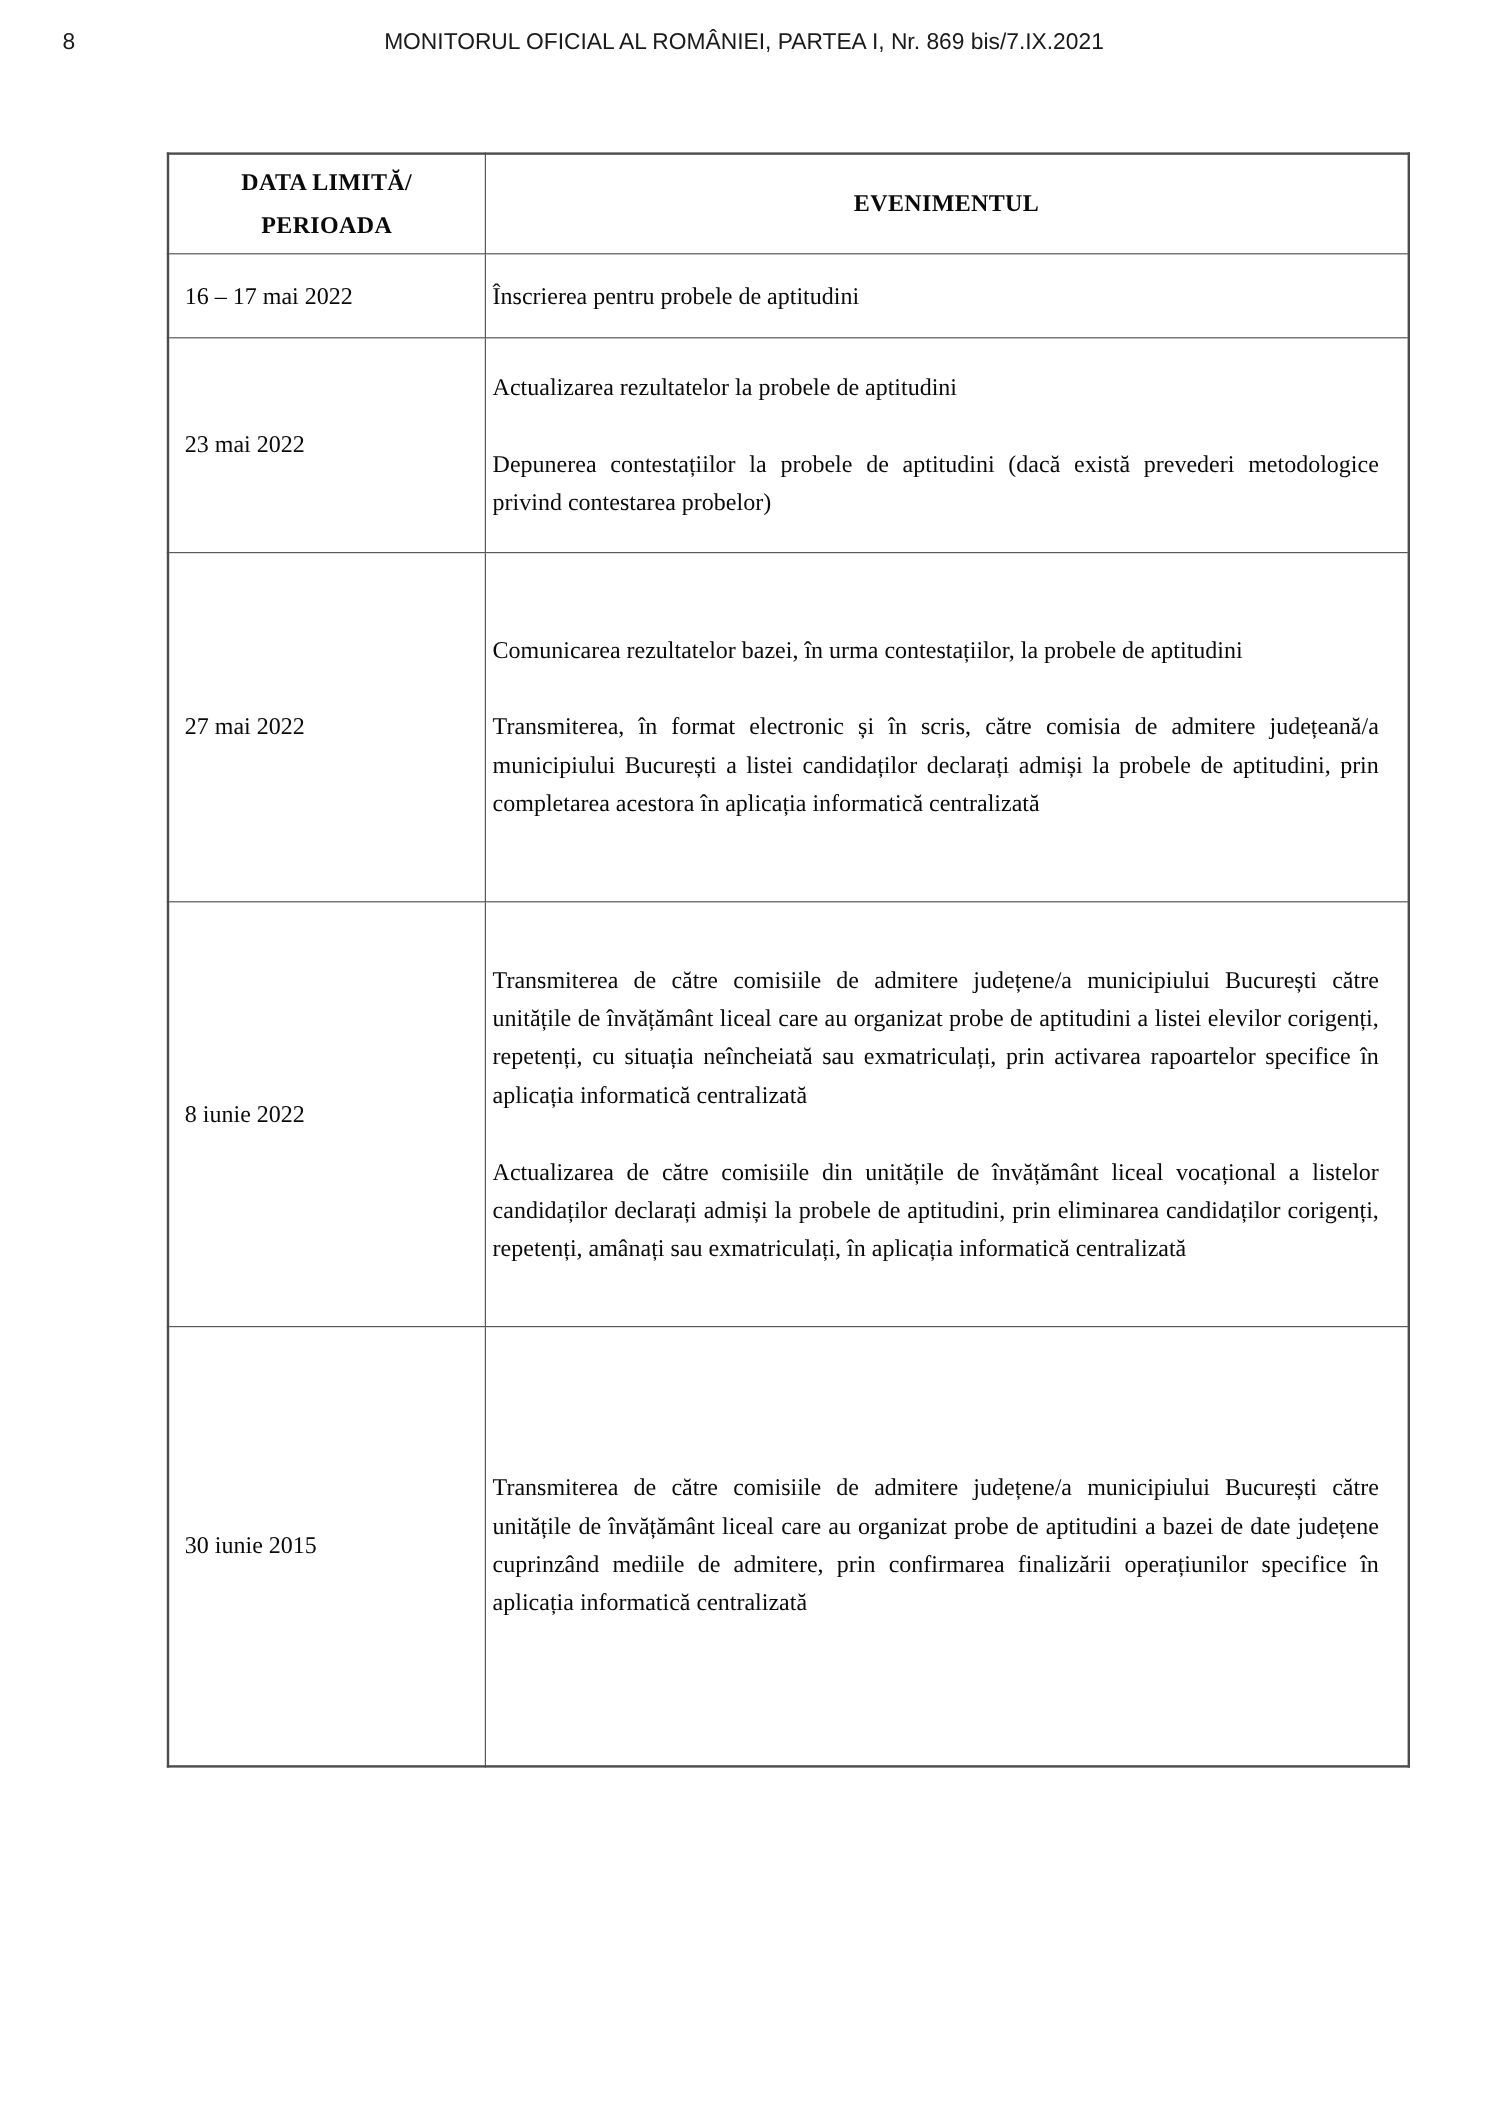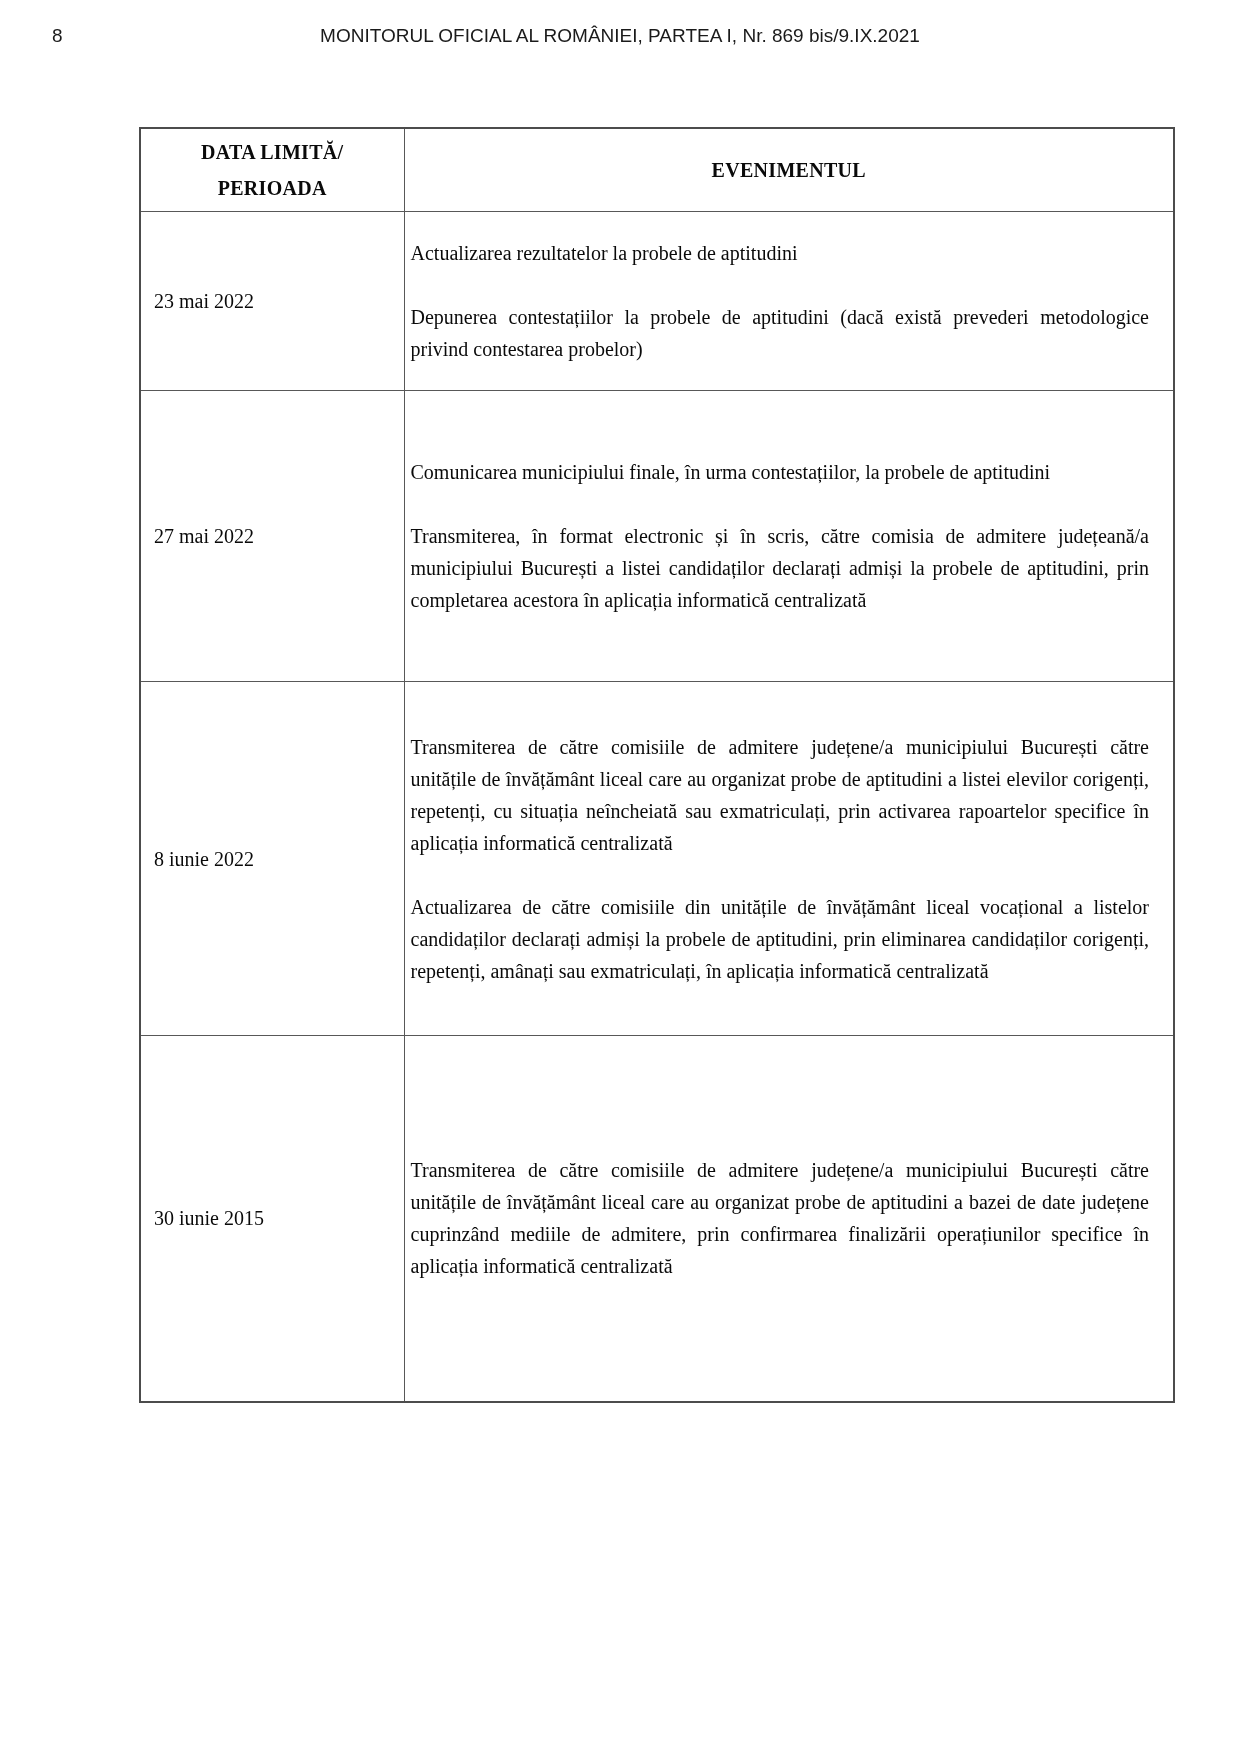--- a/index.html
+++ b/index.html
@@ -85,49 +85,55 @@
   .r2 { height: 179px; }
   .r3 { height: 291px; }
   .r4 { height: 354px; }
   .r5 { height: 366px; }
 </style>
 </head>
 <body>
 
 <div class="running-head">
   <span class="pagenum">8</span>
-  <span class="head-title">MONITORUL OFICIAL AL ROMÂNIEI, PARTEA I, Nr. 869 bis/9.IX.2021</span>
+  <span class="head-title">MONITORUL OFICIAL AL ROMÂNIEI, PARTEA I, Nr. 869 bis/7.IX.2021</span>
 </div>
 
 <table class="schedule">
   <colgroup>
     <col style="width:264px">
     <col style="width:770px">
   </colgroup>
   <thead>
     <tr>
       <th>
         <div>DATA LIMITĂ/</div>
         <div>PERIOADA</div>
       </th>
       <th>EVENIMENTUL</th>
     </tr>
   </thead>
   <tbody>
+    <tr class="r0">
+      <td class="date-cell">16 – 17 mai 2022</td>
+      <td class="event-cell">
+        <p>Înscrierea pentru probele de aptitudini</p>
+      </td>
+    </tr>
     <tr class="r2">
       <td class="date-cell">23 mai 2022</td>
       <td class="event-cell">
         <p>Actualizarea rezultatelor la probele de aptitudini</p>
         <p>Depunerea contestațiilor la probele de aptitudini (dacă există prevederi metodologice privind contestarea probelor)</p>
       </td>
     </tr>
     <tr class="r3">
       <td class="date-cell">27 mai 2022</td>
       <td class="event-cell">
-        <p>Comunicarea municipiului finale, în urma contestațiilor, la probele de aptitudini</p>
+        <p>Comunicarea rezultatelor bazei, în urma contestațiilor, la probele de aptitudini</p>
         <p>Transmiterea, în format electronic și în scris, către comisia de admitere județeană/a municipiului București a listei candidaților declarați admiși la probele de aptitudini, prin completarea acestora în aplicația informatică centralizată</p>
       </td>
     </tr>
     <tr class="r4">
       <td class="date-cell">8 iunie 2022</td>
       <td class="event-cell">
         <p>Transmiterea de către comisiile de admitere județene/a municipiului București către unitățile de învățământ liceal care au organizat probe de aptitudini a listei elevilor corigenți, repetenți, cu situația neîncheiată sau exmatriculați, prin activarea rapoartelor specifice în aplicația informatică centralizată</p>
         <p>Actualizarea de către comisiile din unitățile de învățământ liceal vocațional a listelor candidaților declarați admiși la probele de aptitudini, prin eliminarea candidaților corigenți, repetenți, amânați sau exmatriculați, în aplicația informatică centralizată</p>
       </td>
     </tr>

